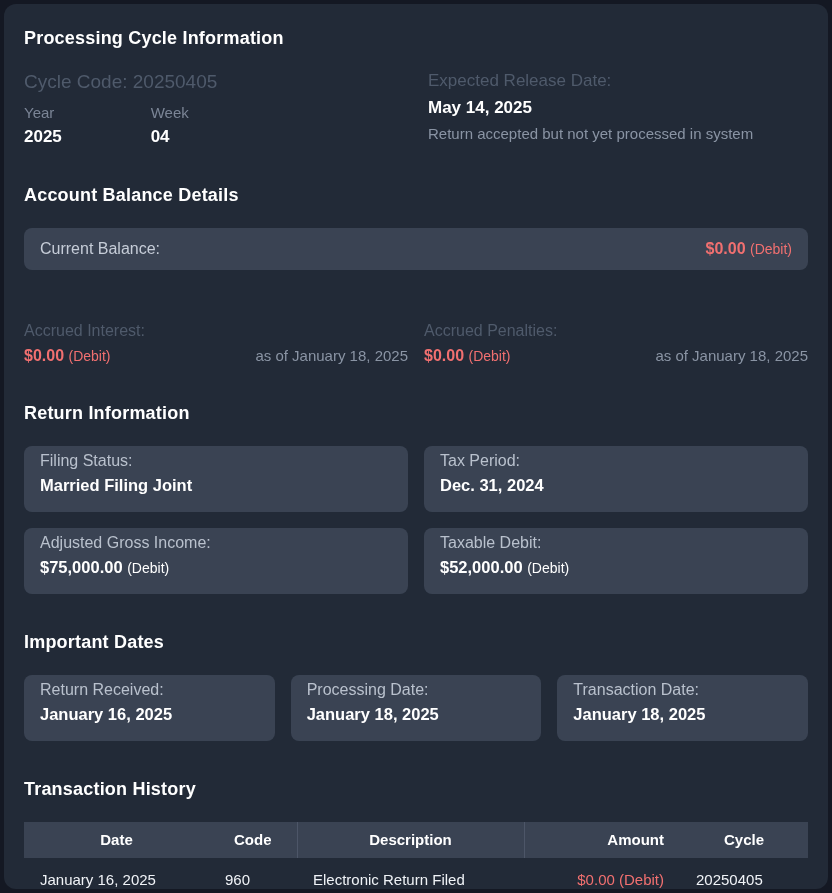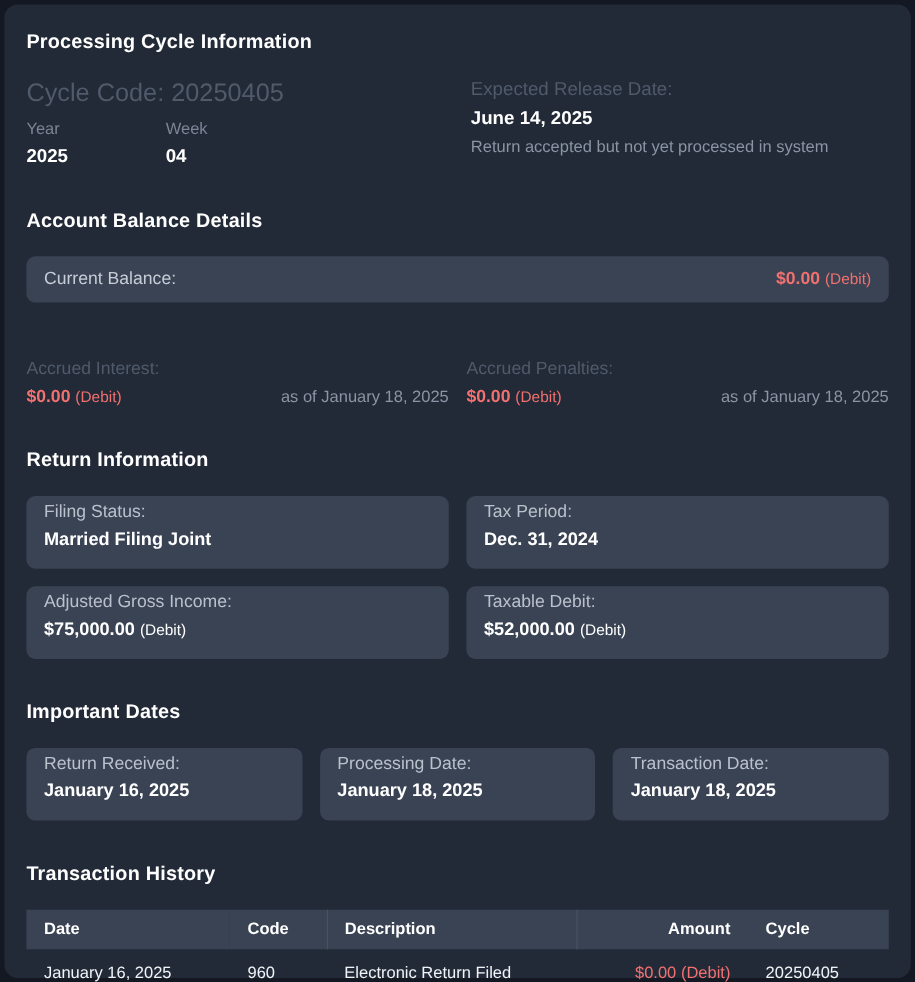--- a/index.html
+++ b/index.html
@@ -23,21 +23,21 @@
     font-size: 18px;
     font-weight: 700;
     margin: 0 0 22px;
     letter-spacing: .2px;
   }
   .section { margin-bottom: 38px; }
   .section:last-child { margin-bottom: 0; }
 
   
   .pci-grid { display: grid; grid-template-columns: 1fr 1fr; gap: 24px; }
-  .cycle-code { color: #4f5a6b; font-size: 23px; margin-bottom: 11px; }
+  .cycle-code { color: #4f5a6b; font-size: 19px; margin-bottom: 11px; }
   .ywd { display: grid; grid-template-columns: repeat(3, 1fr); }
   .ywd-label { color: #7b8596; font-size: 15px; margin-bottom: 6px; }
   .ywd-value { color: #ffffff; font-size: 17px; font-weight: 700; }
   .release-label { color: #4f5a6b; font-size: 17px; margin-bottom: 7px; }
   .release-date { color: #ffffff; font-size: 17px; font-weight: 700; margin-bottom: 7px; }
   .release-note { color: #8a94a4; font-size: 15px; }
 
   
   .balance-row {
     background: #3a4353;
@@ -61,21 +61,21 @@
   .info-card-label { color: #b9c1cd; font-size: 16px; margin-bottom: 6px; }
   .info-card-value { color: #ffffff; font-size: 16.5px; font-weight: 700; }
 
   
   table { width: 100%; border-collapse: collapse; table-layout: fixed; }
   thead th {
     background: #3a4353;
     color: #ffffff;
     font-size: 15px;
     font-weight: 700;
-    text-align: left;
+    text-align: center;
     padding: 9px 16px 10px;
   }
   th.sep { border-left: 1px solid #4d5668; margin-top: 40px; }
   .col-amount { text-align: right; }
   tbody td {
     color: #f0f3f7;
     font-size: 15px;
     padding: 13px 16px 14px;
   }
   td.amount-cell { color: #f17070; font-weight: 400; }
@@ -96,21 +96,21 @@
             <div class="ywd-value">2025</div>
           </div>
           <div>
             <div class="ywd-label">Week</div>
             <div class="ywd-value">04</div>
           </div>
         </div>
       </div>
       <div>
         <div class="release-label">Expected Release Date:</div>
-        <div class="release-date">June 14, 2025</div>
+        <div class="release-date">May 14, 2025</div>
         <div class="release-note">Return accepted but not yet processed in system</div>
       </div>
     </div>
   </div>
 
   <div class="section">
     <h2 class="section-title">Account Balance Details</h2>
     <div class="balance-row">
       <span class="balance-label">Current Balance:</span>
       <span class="amount"><span>$0.00</span> <span class="suffix">(Debit)</span></span>

